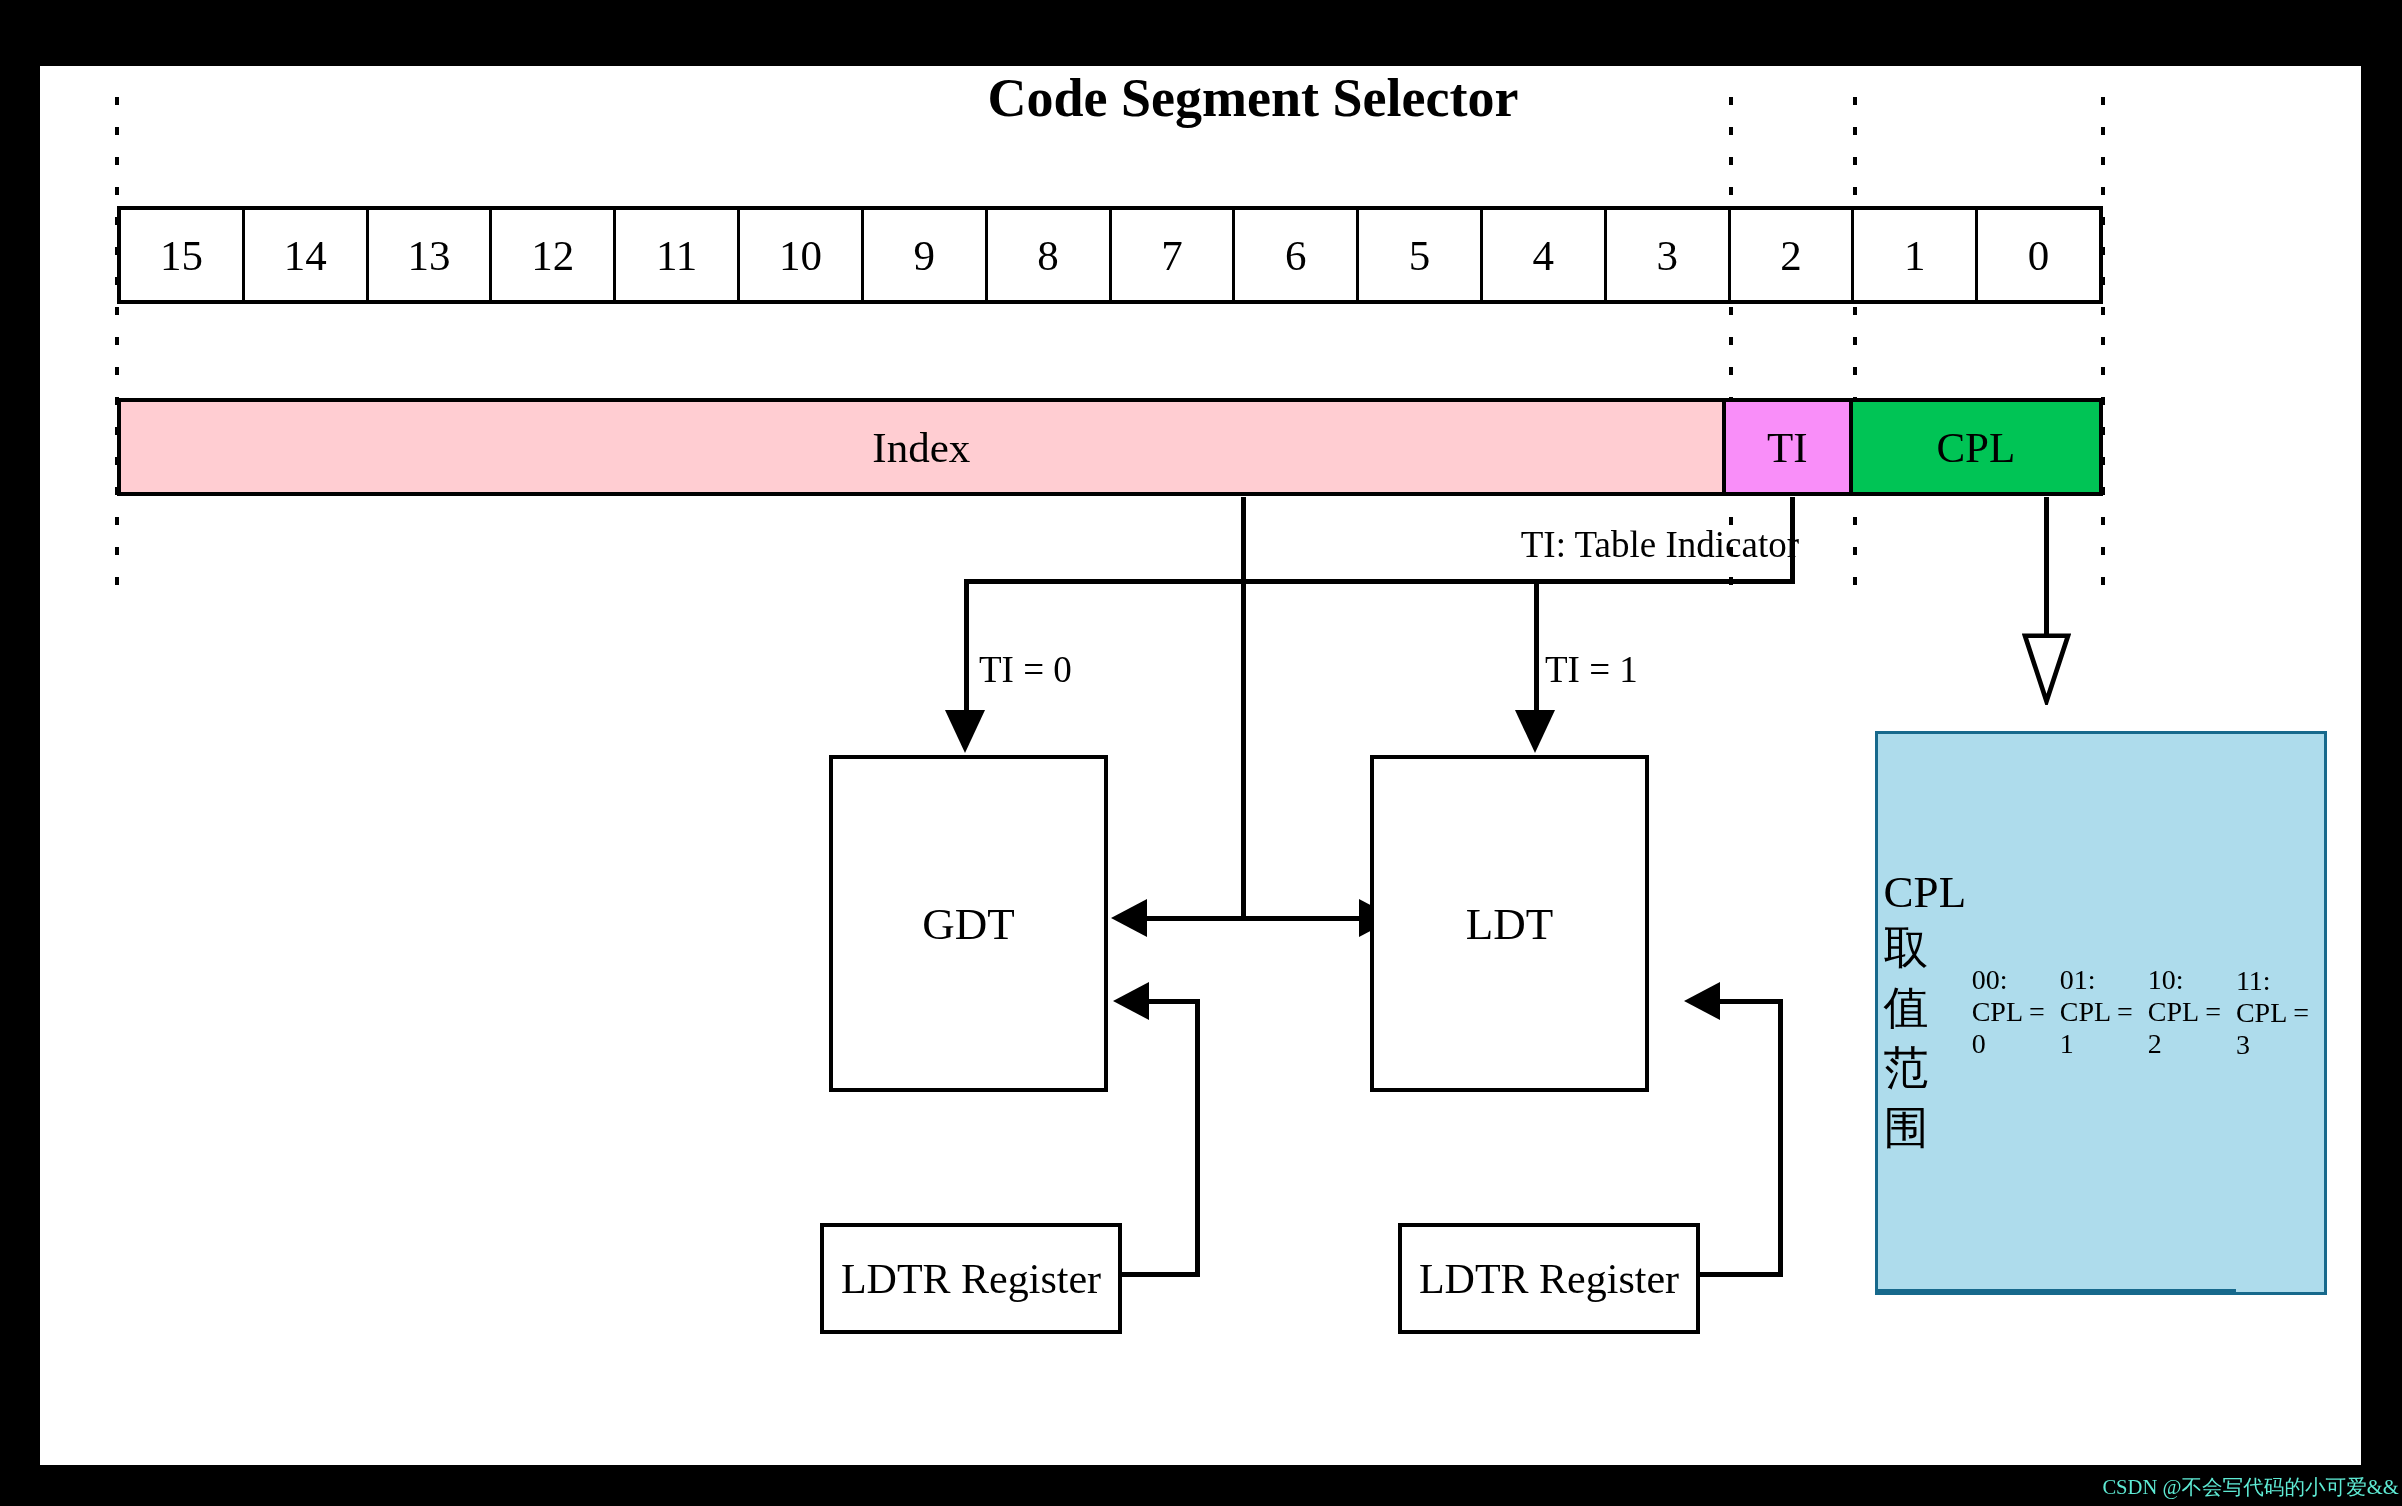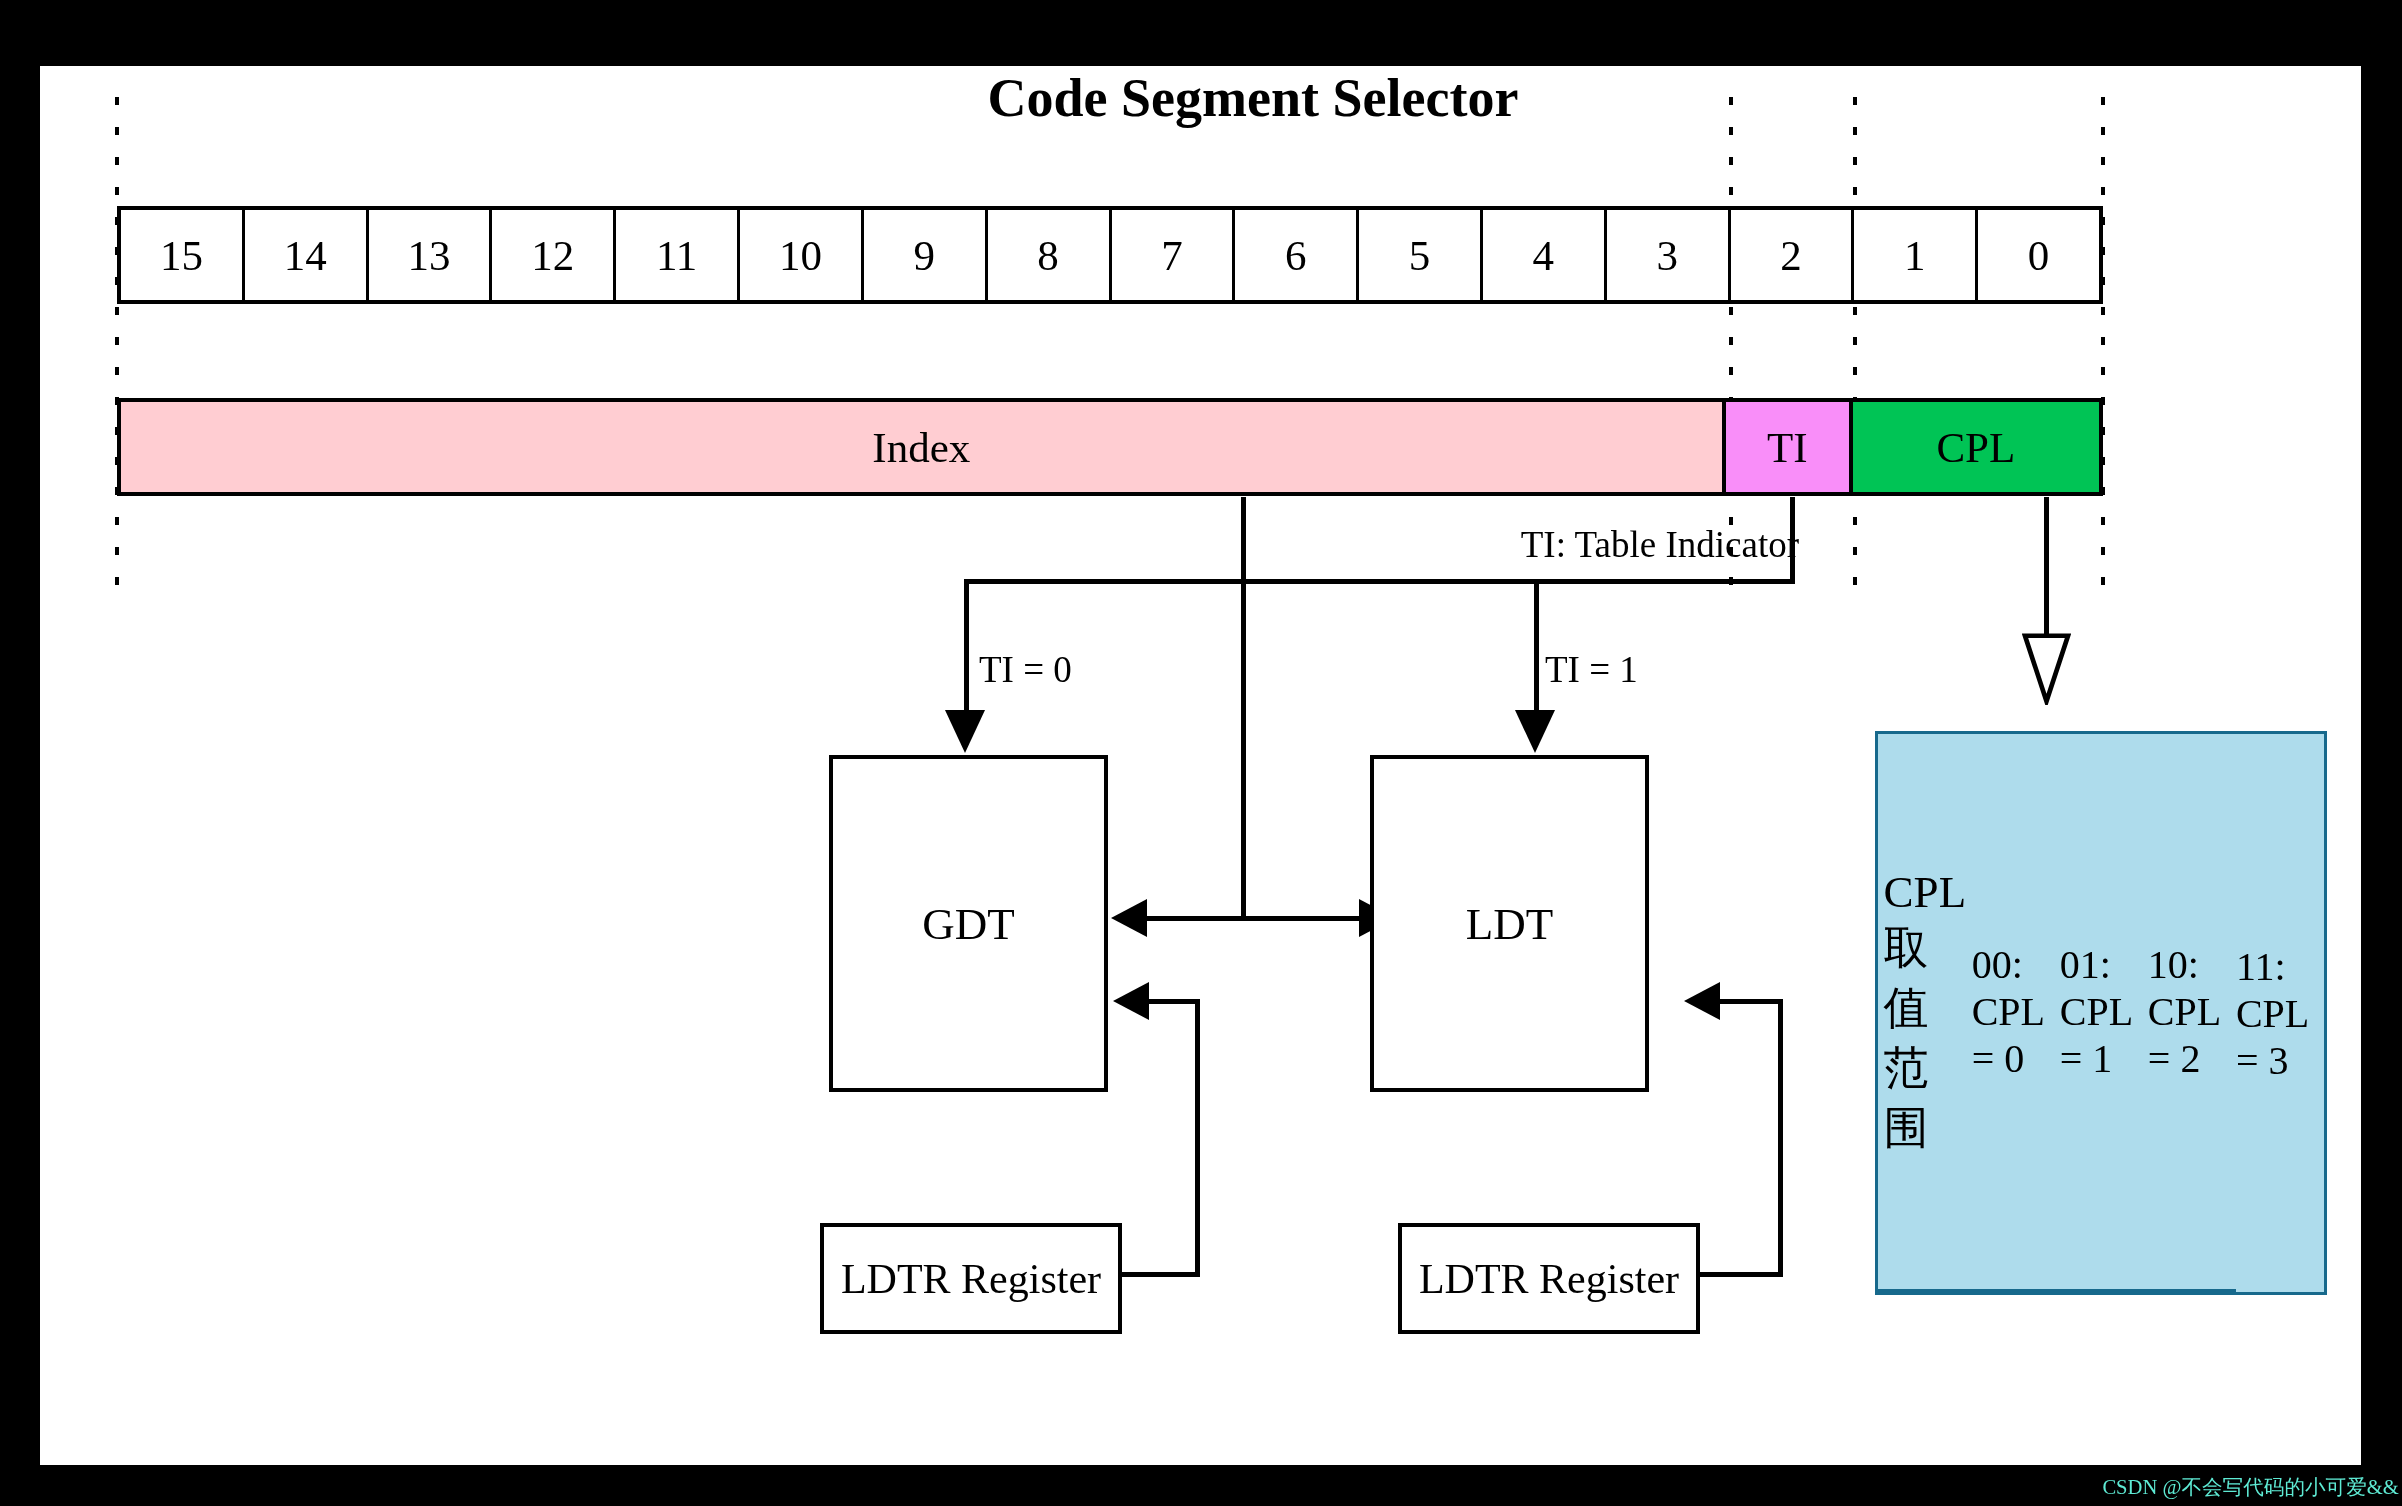--- a/index.html
+++ b/index.html
@@ -64,21 +64,21 @@
        display:flex;align-items:center;justify-content:center;z-index:2;}
   .gdt-box{left:829px;top:755px;width:279px;height:337px;font-size:45px;}
   .ldt-box{left:1370px;top:755px;width:279px;height:337px;font-size:45px;}
   .gdtr-box{left:820px;top:1223px;width:302px;height:111px;font-size:42px;}
   .ldtr-box{left:1398px;top:1223px;width:302px;height:111px;font-size:42px;}
 
   
   .cpl-table{position:absolute;left:1875px;top:731px;width:452px;height:564px;box-sizing:border-box;
              display:flex;z-index:2;}
   .cpl-header{flex:1;display:flex;align-items:center;padding-left:5.6px;font-size:45px;box-sizing:border-box;}
-  .cpl-row{flex:1;display:flex;align-items:center;justify-content:center;font-size:40px;box-sizing:border-box;}
+  .cpl-row{flex:1;display:flex;align-items:center;justify-content:center;font-size:28px;box-sizing:border-box;}
 
   .watermark{position:absolute;right:11.2px;top:1473px;font-size:20.6px;color:#5eead4;z-index:3;}
 </style>
 </head>
 <body>
 
 <div class="canvas">
   <div class="content-bg"></div>
 
   <div class="page-title">Code Segment Selector</div>

